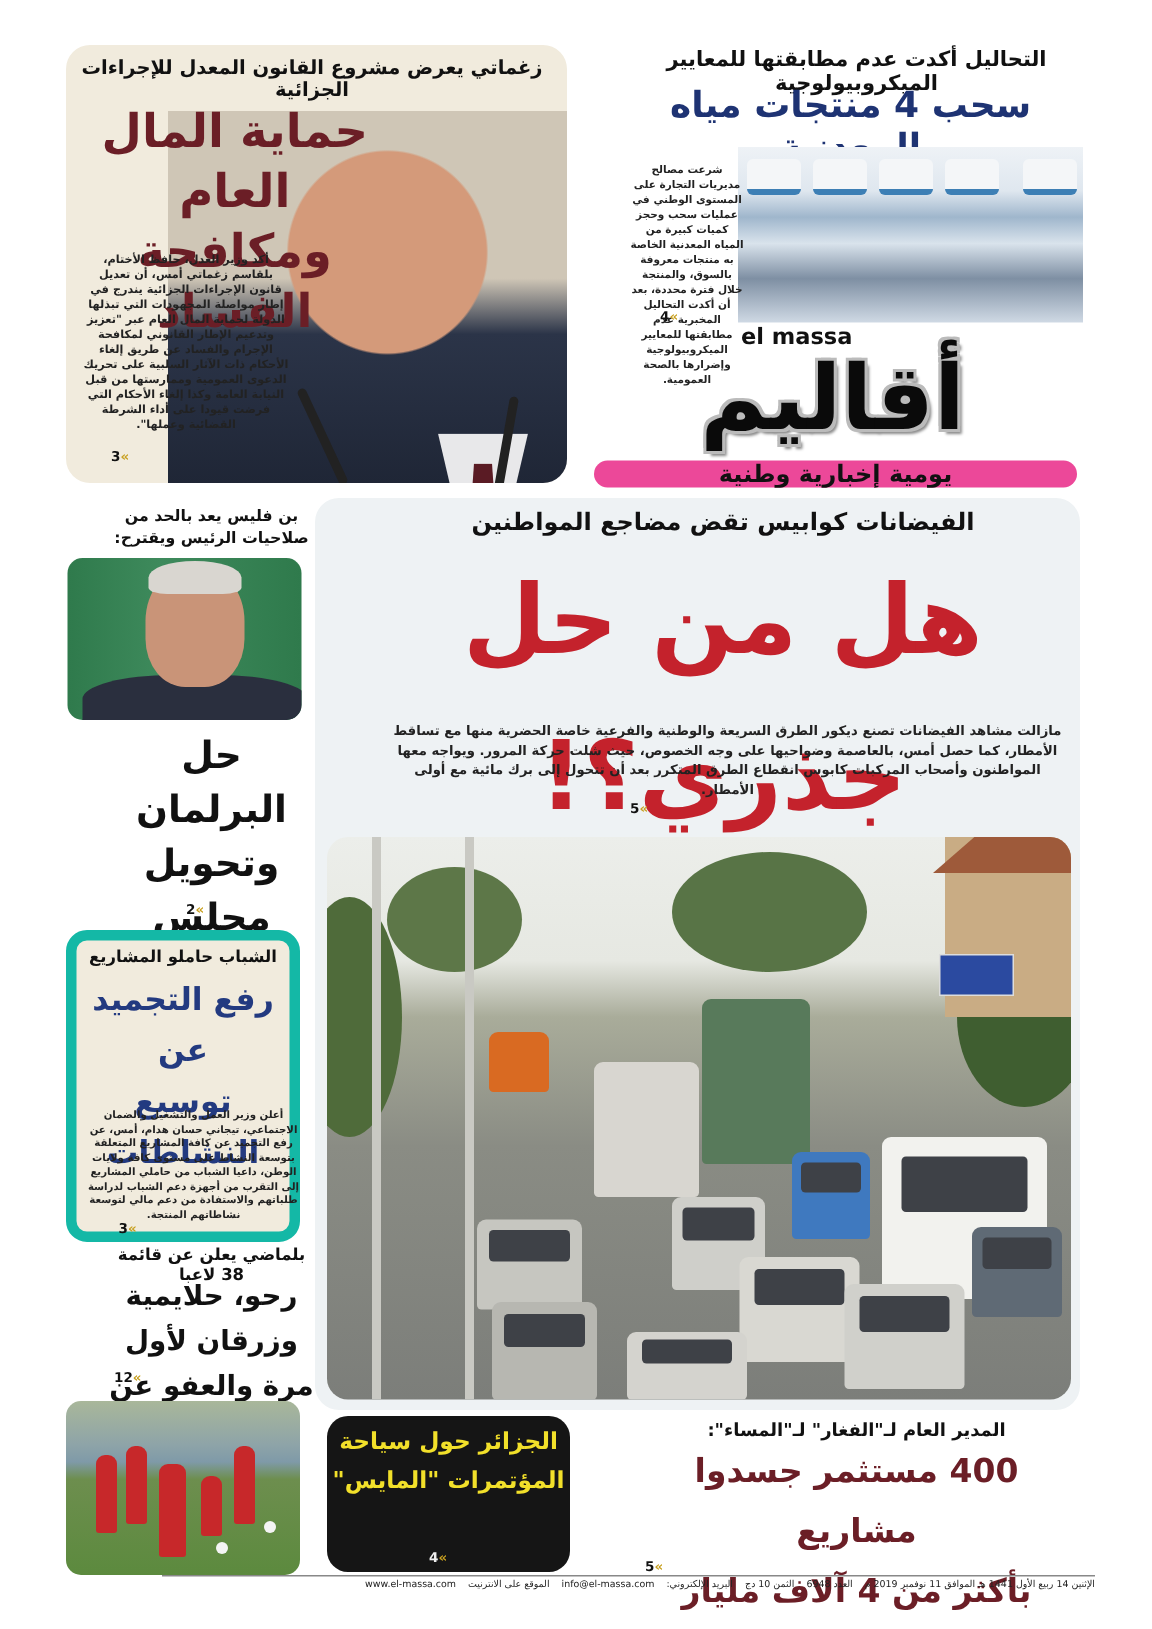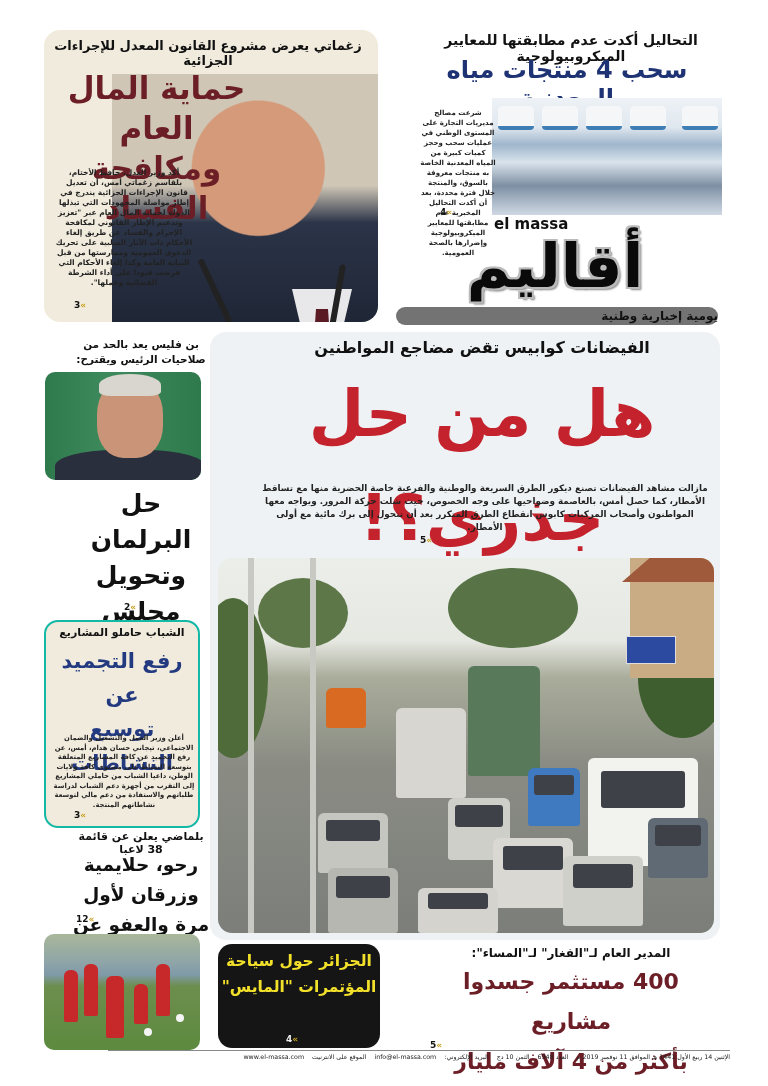--- a/index.html
+++ b/index.html
@@ -30,33 +30,33 @@
     background: linear-gradient(180deg, #eef2f6 0, #dfe7ef 25%, #9fb6cc 40%, #d9e3ec 55%, #7e8fa3 75%, #cfd9e4 100%); }
   #water-photo .cap { position: absolute; top: 8px; width: 36px; height: 24px; background: #f4f6f8; border-radius: 4px; border-bottom: 4px solid #3d7fb5; }
   #water-body { left: 388px; top: 108px; width: 108px; font-size: 7px; line-height: 10px; }
   #water-ref { left: 408px; top: 207px; }
 
   
   #mast { left: 392px; top: 215px; width: 326px; height: 112px; }
   #mast .latin { position: absolute; left: 102px; top: 0; font-size: 15px; font-weight: bold; color: #111; direction: ltr; }
   #mast .logo { position: absolute; left: 0; top: 16px; width: 326px; height: 70px; font-size: 60px; line-height: 70px; font-weight: bold; text-align: center; color: #0a0a0a;
     text-shadow: -2px -2px 0 #bbb, 2px -2px 0 #bbb, -2px 2px 0 #bbb, 2px 2px 0 #bbb, 3px 3px 2px #888; letter-spacing: 1px; }
-  #mast .tagline { position: absolute; left: 4px; top: 92px; width: 322px; height: 18px; background: #737373; border-radius: 9px; font-size: 12px; line-height: 18px; font-weight: bold; text-align: right; color: #111; }
+  #mast .tagline { position: absolute; left: 4px; top: 92px; width: 322px; height: 18px; background: #ec4899; border-radius: 9px; font-size: 16px; line-height: 18px; font-weight: bold; text-align: center; color: #111; }
 
   
   #benflis-kicker { left: 40px; top: 337px; width: 170px; font-size: 10.5px; line-height: 15px; font-weight: bold; text-align: center; color: #111; }
   #benflis-photo { left: 45px; top: 372px; width: 156px; height: 108px; border-radius: 10px; overflow: hidden;
     background: linear-gradient(90deg, #2f7a4c 0, #3e8a5c 40%, #2f7a4c 100%); }
   #benflis-photo .face { position: absolute; left: 52px; top: 6px; width: 66px; height: 80px; border-radius: 45% 45% 40% 40%; background: #c99478; }
   #benflis-photo .hair { position: absolute; left: 54px; top: 2px; width: 62px; height: 22px; border-radius: 50% 50% 20% 20%; background: #d9d6d0; }
   #benflis-photo .suit { position: absolute; left: 10px; top: 78px; width: 150px; height: 40px; border-radius: 40% 40% 0 0; background: #2a2f3e; }
   #benflis-headline { left: 40px; top: 486px; width: 170px; font-size: 25px; line-height: 36px; font-weight: bold; text-align: center; color: #111; }
   #benflis-ref { left: 92px; top: 602px; }
 
-  #youth { left: 44px; top: 620px; width: 156px; height: 208px; background: #f1ebdd; border-radius: 14px; border: 2px solid #14b8a6; }
+  #youth { left: 44px; top: 620px; width: 156px; height: 208px; background: #f1ebdd; border-radius: 14px; border: 7px solid #14b8a6; }
   #youth .kicker { position: absolute; left: 0; top: 4px; width: 100%; font-size: 11px; font-weight: bold; text-align: center; color: #111; }
   #youth .headline { position: absolute; left: 0; top: 22px; width: 100%; font-size: 21px; line-height: 34px; font-weight: bold; text-align: center; color: #233a80; }
   #youth .body-text { position: absolute; left: 6px; top: 112px; width: 144px; font-size: 6.8px; line-height: 9.5px; }
   #youth .ref { position: absolute; left: 28px; top: 188px; }
 
   #belmadi-kicker { left: 40px; top: 830px; width: 170px; font-size: 11px; font-weight: bold; text-align: center; color: #111; }
   #belmadi-headline { left: 40px; top: 850px; width: 170px; font-size: 18.5px; line-height: 30px; font-weight: bold; text-align: center; color: #111; }
   #belmadi-ref { left: 44px; top: 914px; }
 
   #football { left: 44px; top: 934px; width: 156px; height: 116px; border-radius: 10px; overflow: hidden;

